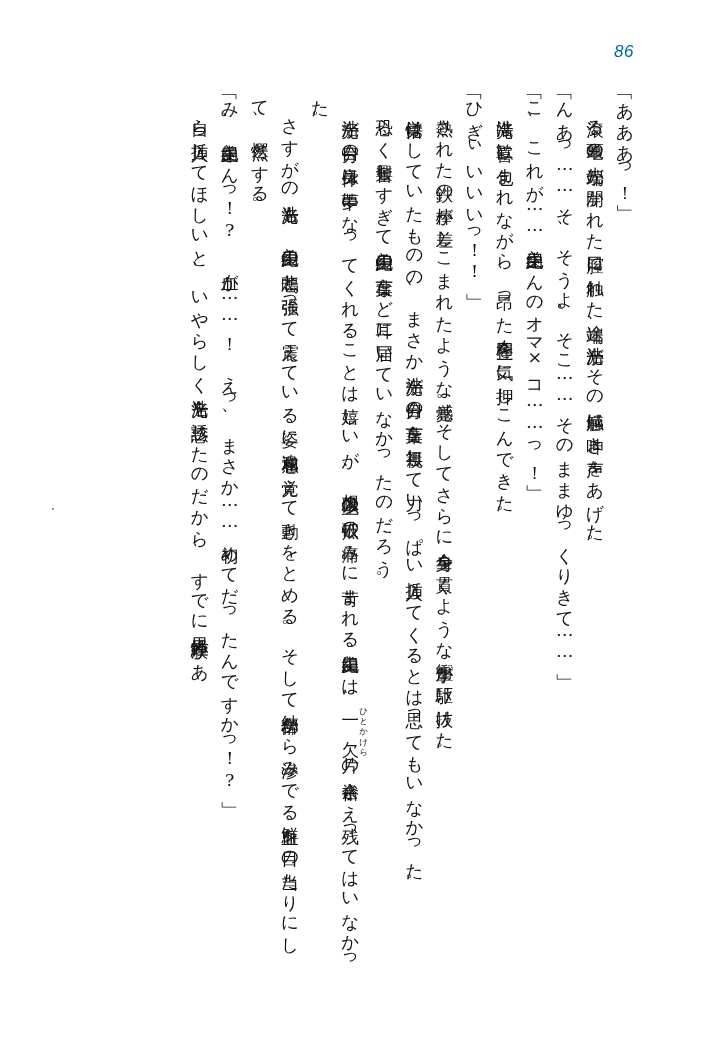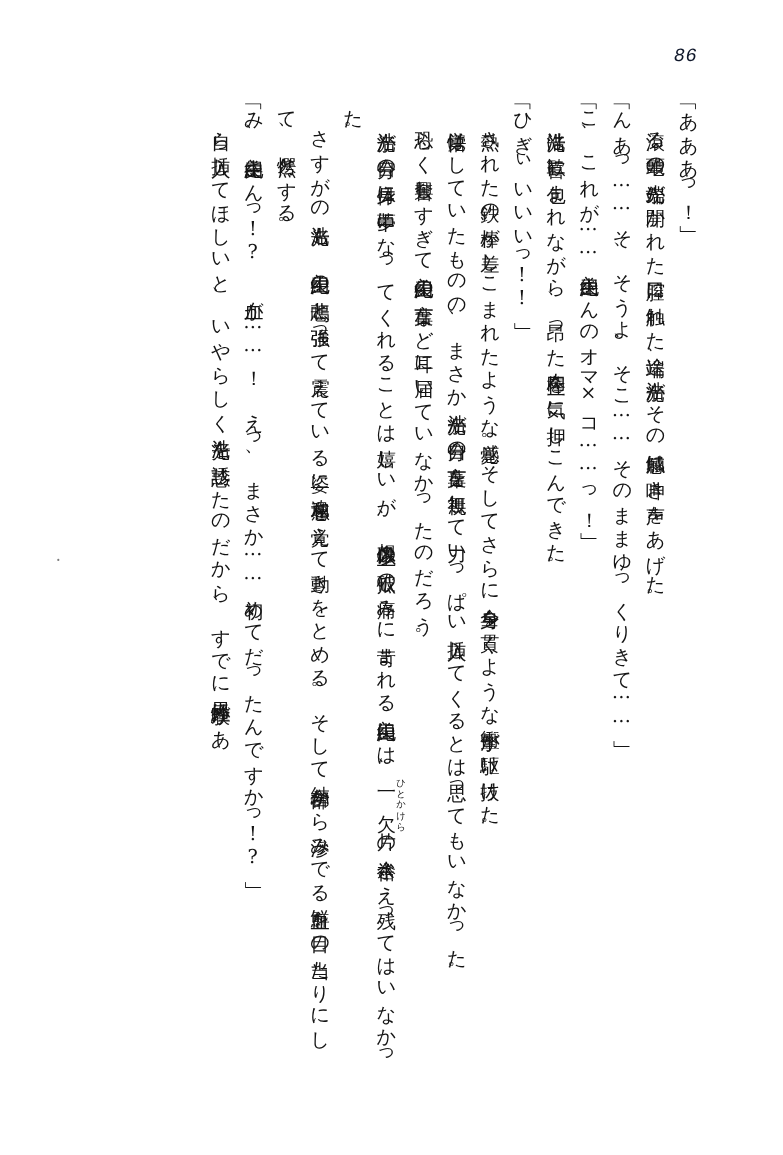--- a/index.html
+++ b/index.html
@@ -17,24 +17,24 @@
   #page {
     position: relative;
     width: 712px;
     height: 1050px;
     background: #ffffff;
   }
   #page-number {
     position: absolute;
     top: 42px;
     right: 78px;
-    font-family: Liberation Mono, monospace;
+    font-family: Liberation Sans, sans-serif;
     font-style: italic;
     font-size: 17px;
-    color: #0f172a;
+    color: #0369a1;
     letter-spacing: 0.5px;
   }
   #body-text {
     position: absolute;
     top: 88px;
     left: 74px;
     width: 566px;
     height: 880px;
     writing-mode: vertical-rl;
     text-orientation: upright;

